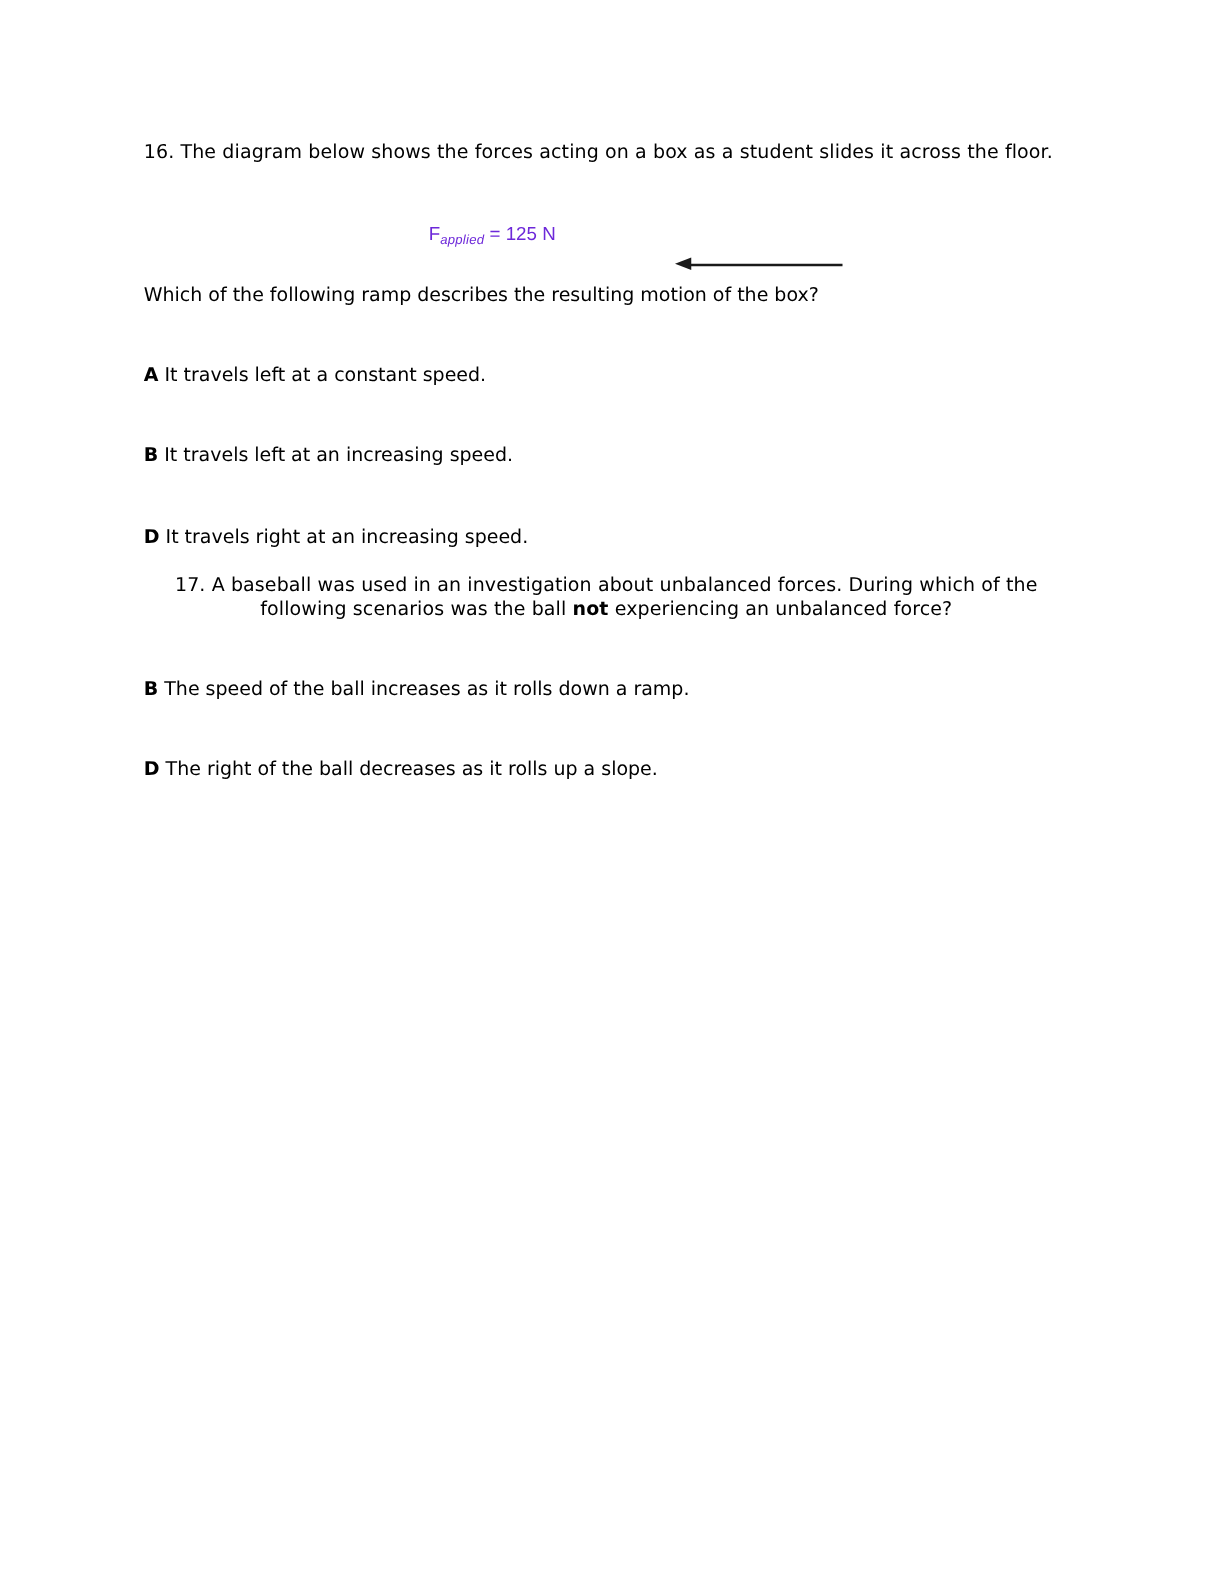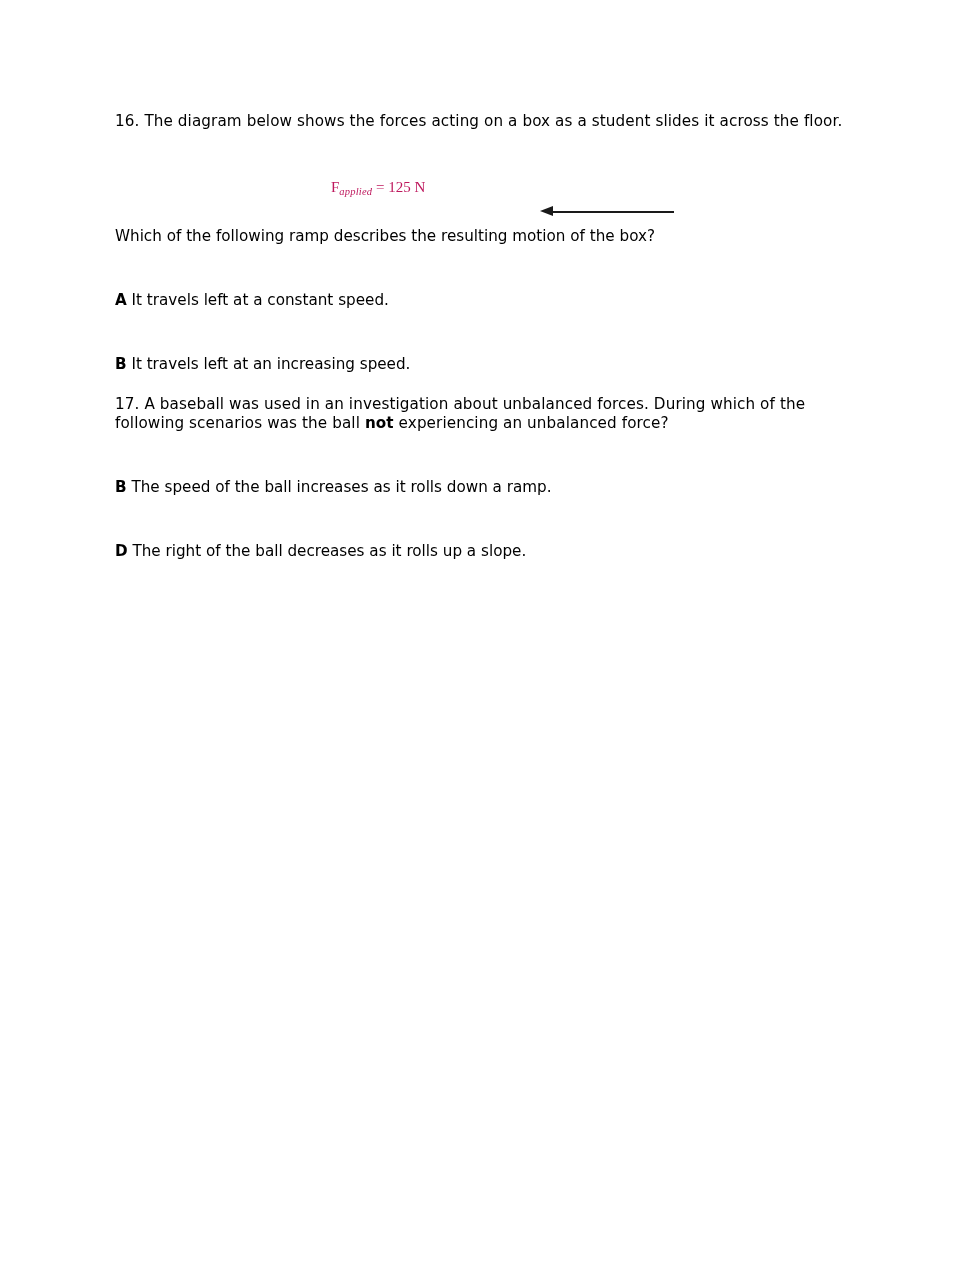--- a/index.html
+++ b/index.html
@@ -36,25 +36,25 @@
   .q-stem b {
     font-weight: bold;
   }
   .diagram {
     position: relative;
     height: 88px;
     margin-top: 8px;
   }
   .force-label {
     position: absolute;
-    left: 216px;
+    left: 228px;
     top: 40px;
     font-size: 15px;
-    color: #be185d;
-    font-family: Liberation Serif, serif;
+    color: #6d28d9;
+    font-family: Liberation Sans, sans-serif;
     white-space: nowrap;
   }
   .force-label .fsym {
     font-size: 15px;
   }
   .force-label .sub {
     font-size: 10.5px;
     font-style: italic;
     vertical-align: -0.28em;
     letter-spacing: 0.2px;
@@ -101,20 +101,21 @@
   .lead-in {
     font-size: 15.2px;
     line-height: 19.2px;
     margin: 0;
   }
   .block-gap {
     height: 20px;
   }
   .q17 {
     margin-top: 0;
+    text-align: center;
   }
 </style>
 </head>
 <body>
 
 <div class="page">
   <div class="content">
 
     <p class="q-stem">16. The diagram below shows the forces acting on a box as a student slides it across the floor.</p>
 
@@ -126,20 +127,21 @@
         <div class="arrow-line"></div>
         <div class="arrow-head"></div>
       </div>
     </div>
 
     <p class="lead-in">Which of the following ramp describes the resulting motion of the box?</p>
 
     <ul class="choices">
       <li class="choice"><span class="letter">A</span> <span>It travels left at a constant speed.</span></li>
       <li class="choice"><span class="letter">B</span> <span>It travels left at an increasing speed.</span></li>
+      <li class="choice"><span class="letter">D</span> <span>It travels right at an increasing speed.</span></li>
     </ul>
 
     <div class="block-gap"></div>
 
     <p class="q-stem q17"><span>17. A baseball was used in an investigation about unbalanced forces.  During which of the following scenarios was the ball </span><b>not</b><span> experiencing an unbalanced force?</span></p>
 
     <ul class="choices">
       <li class="choice"><span class="letter">B</span> <span>The speed of the ball increases as it rolls down a ramp.</span></li>
       <li class="choice"><span class="letter">D</span> <span>The right of the ball decreases as it rolls up a slope.</span></li>
     </ul>

